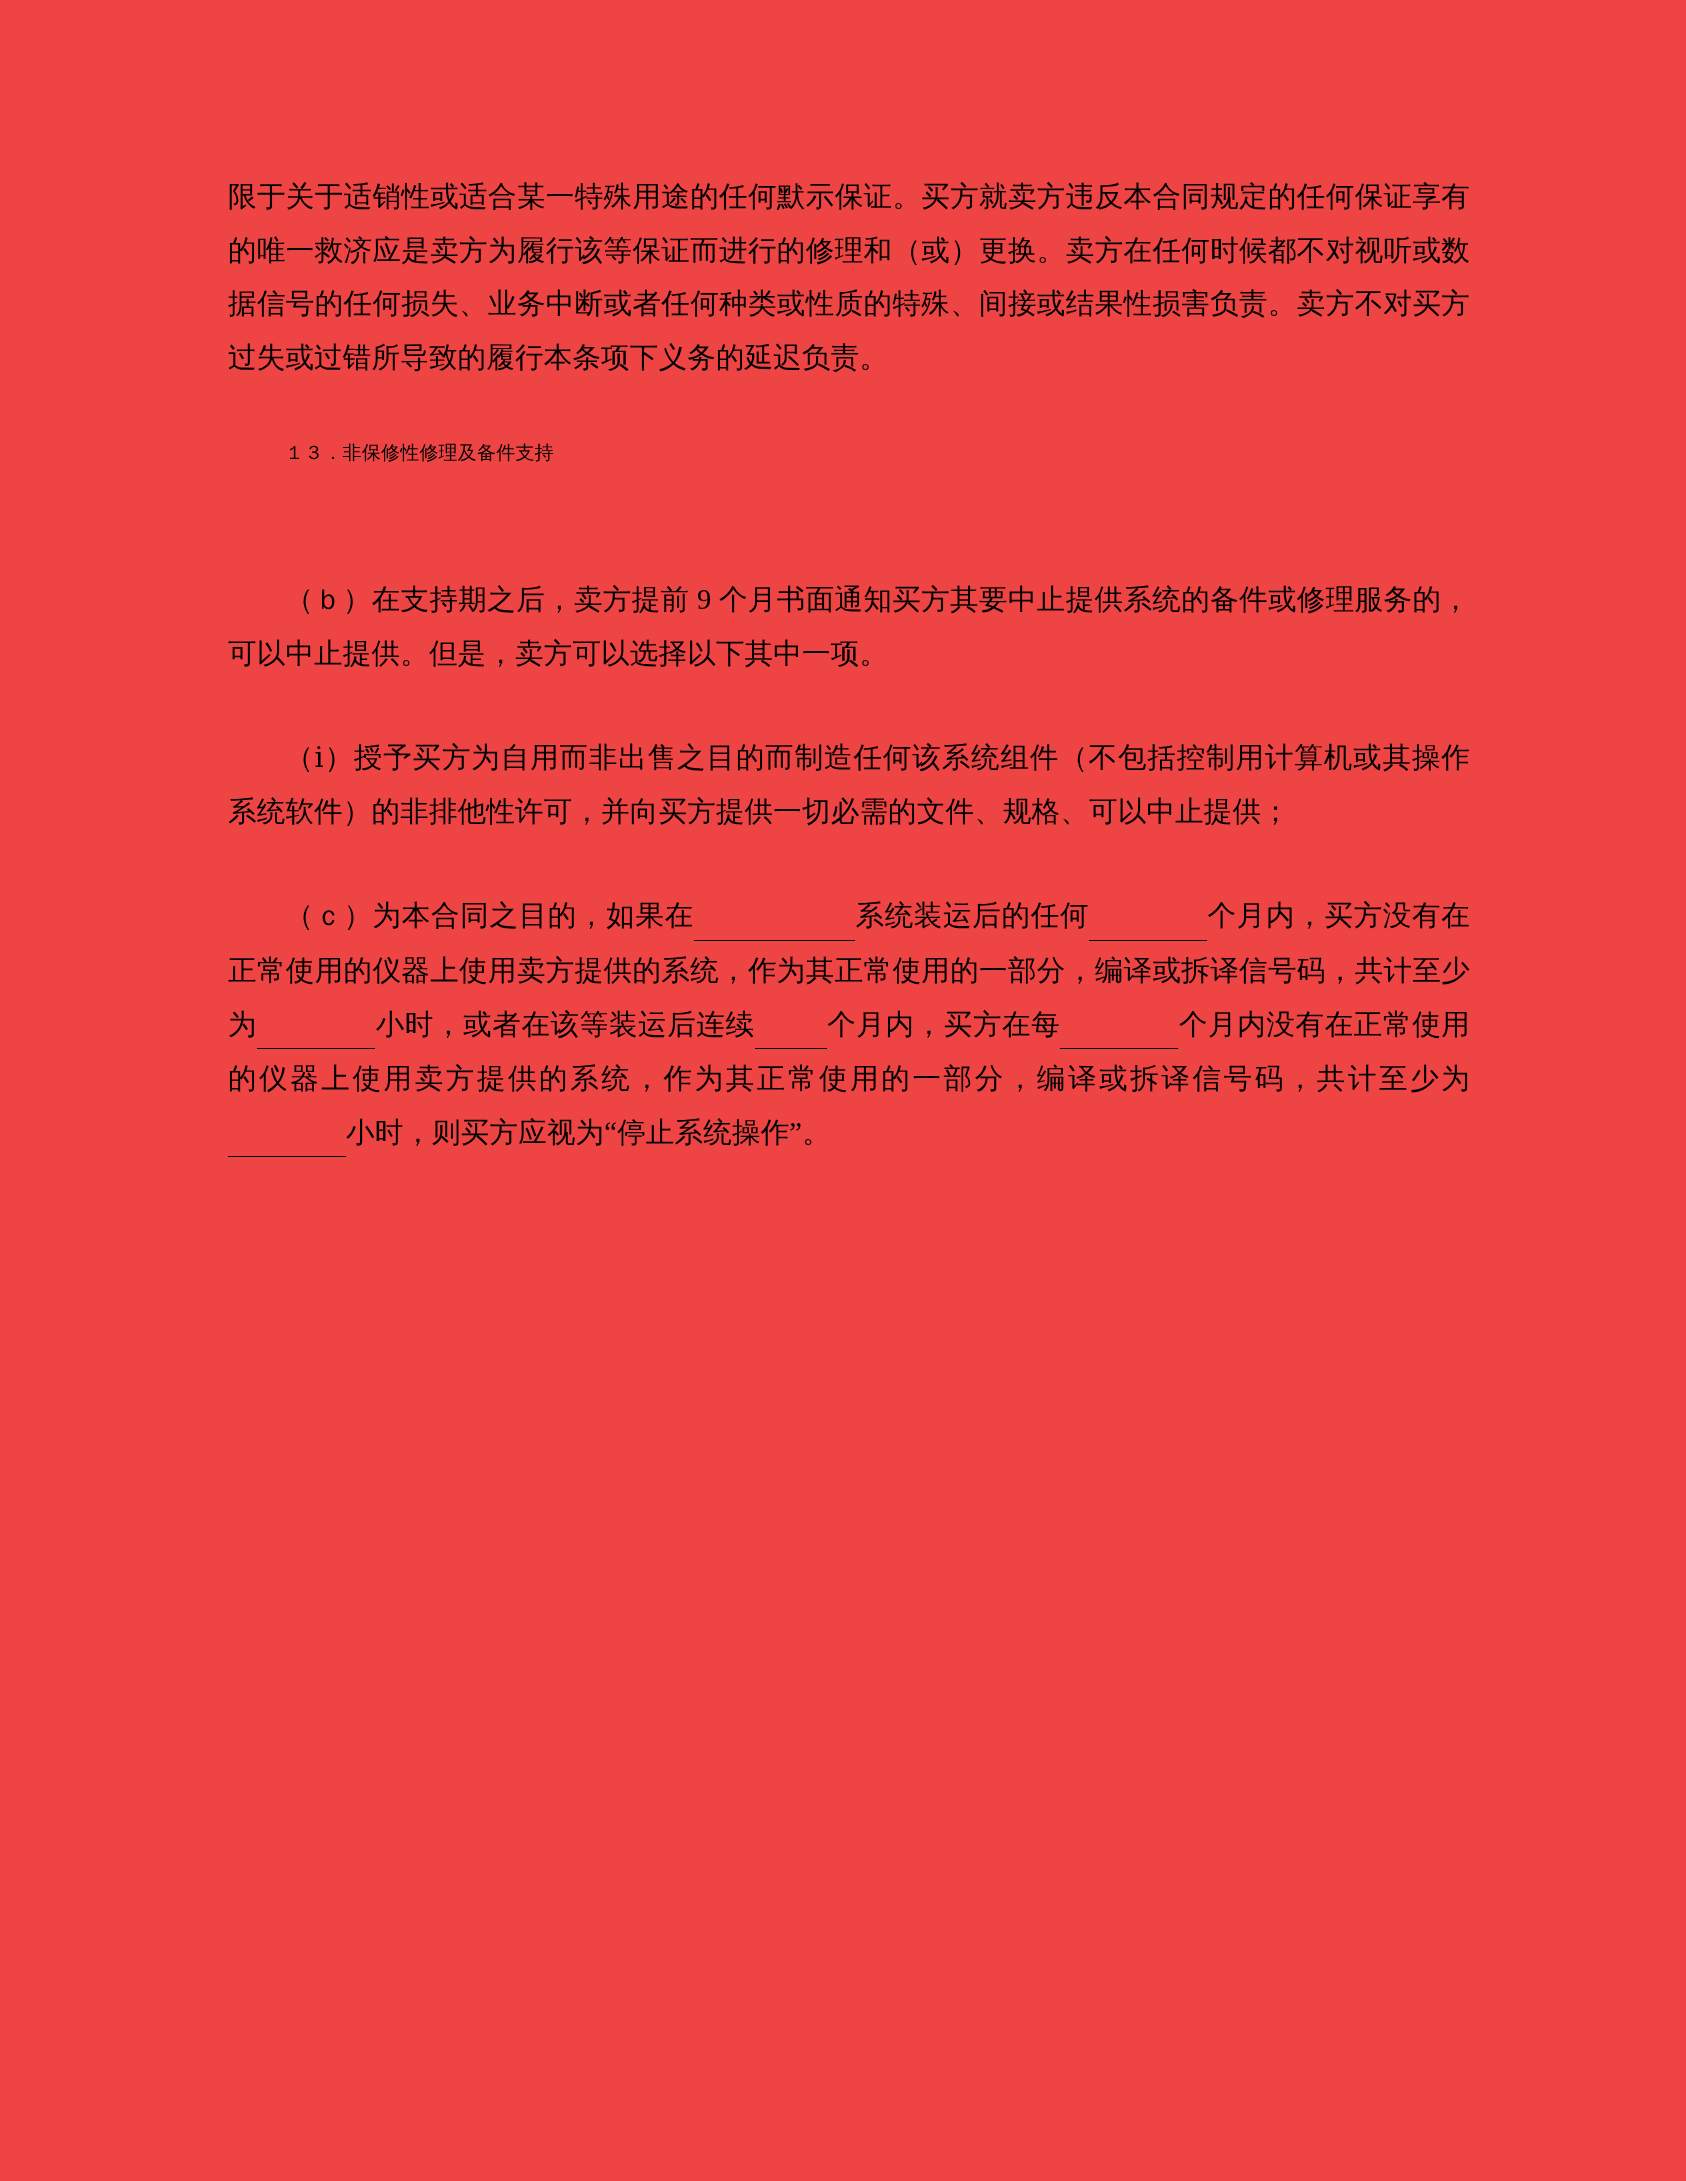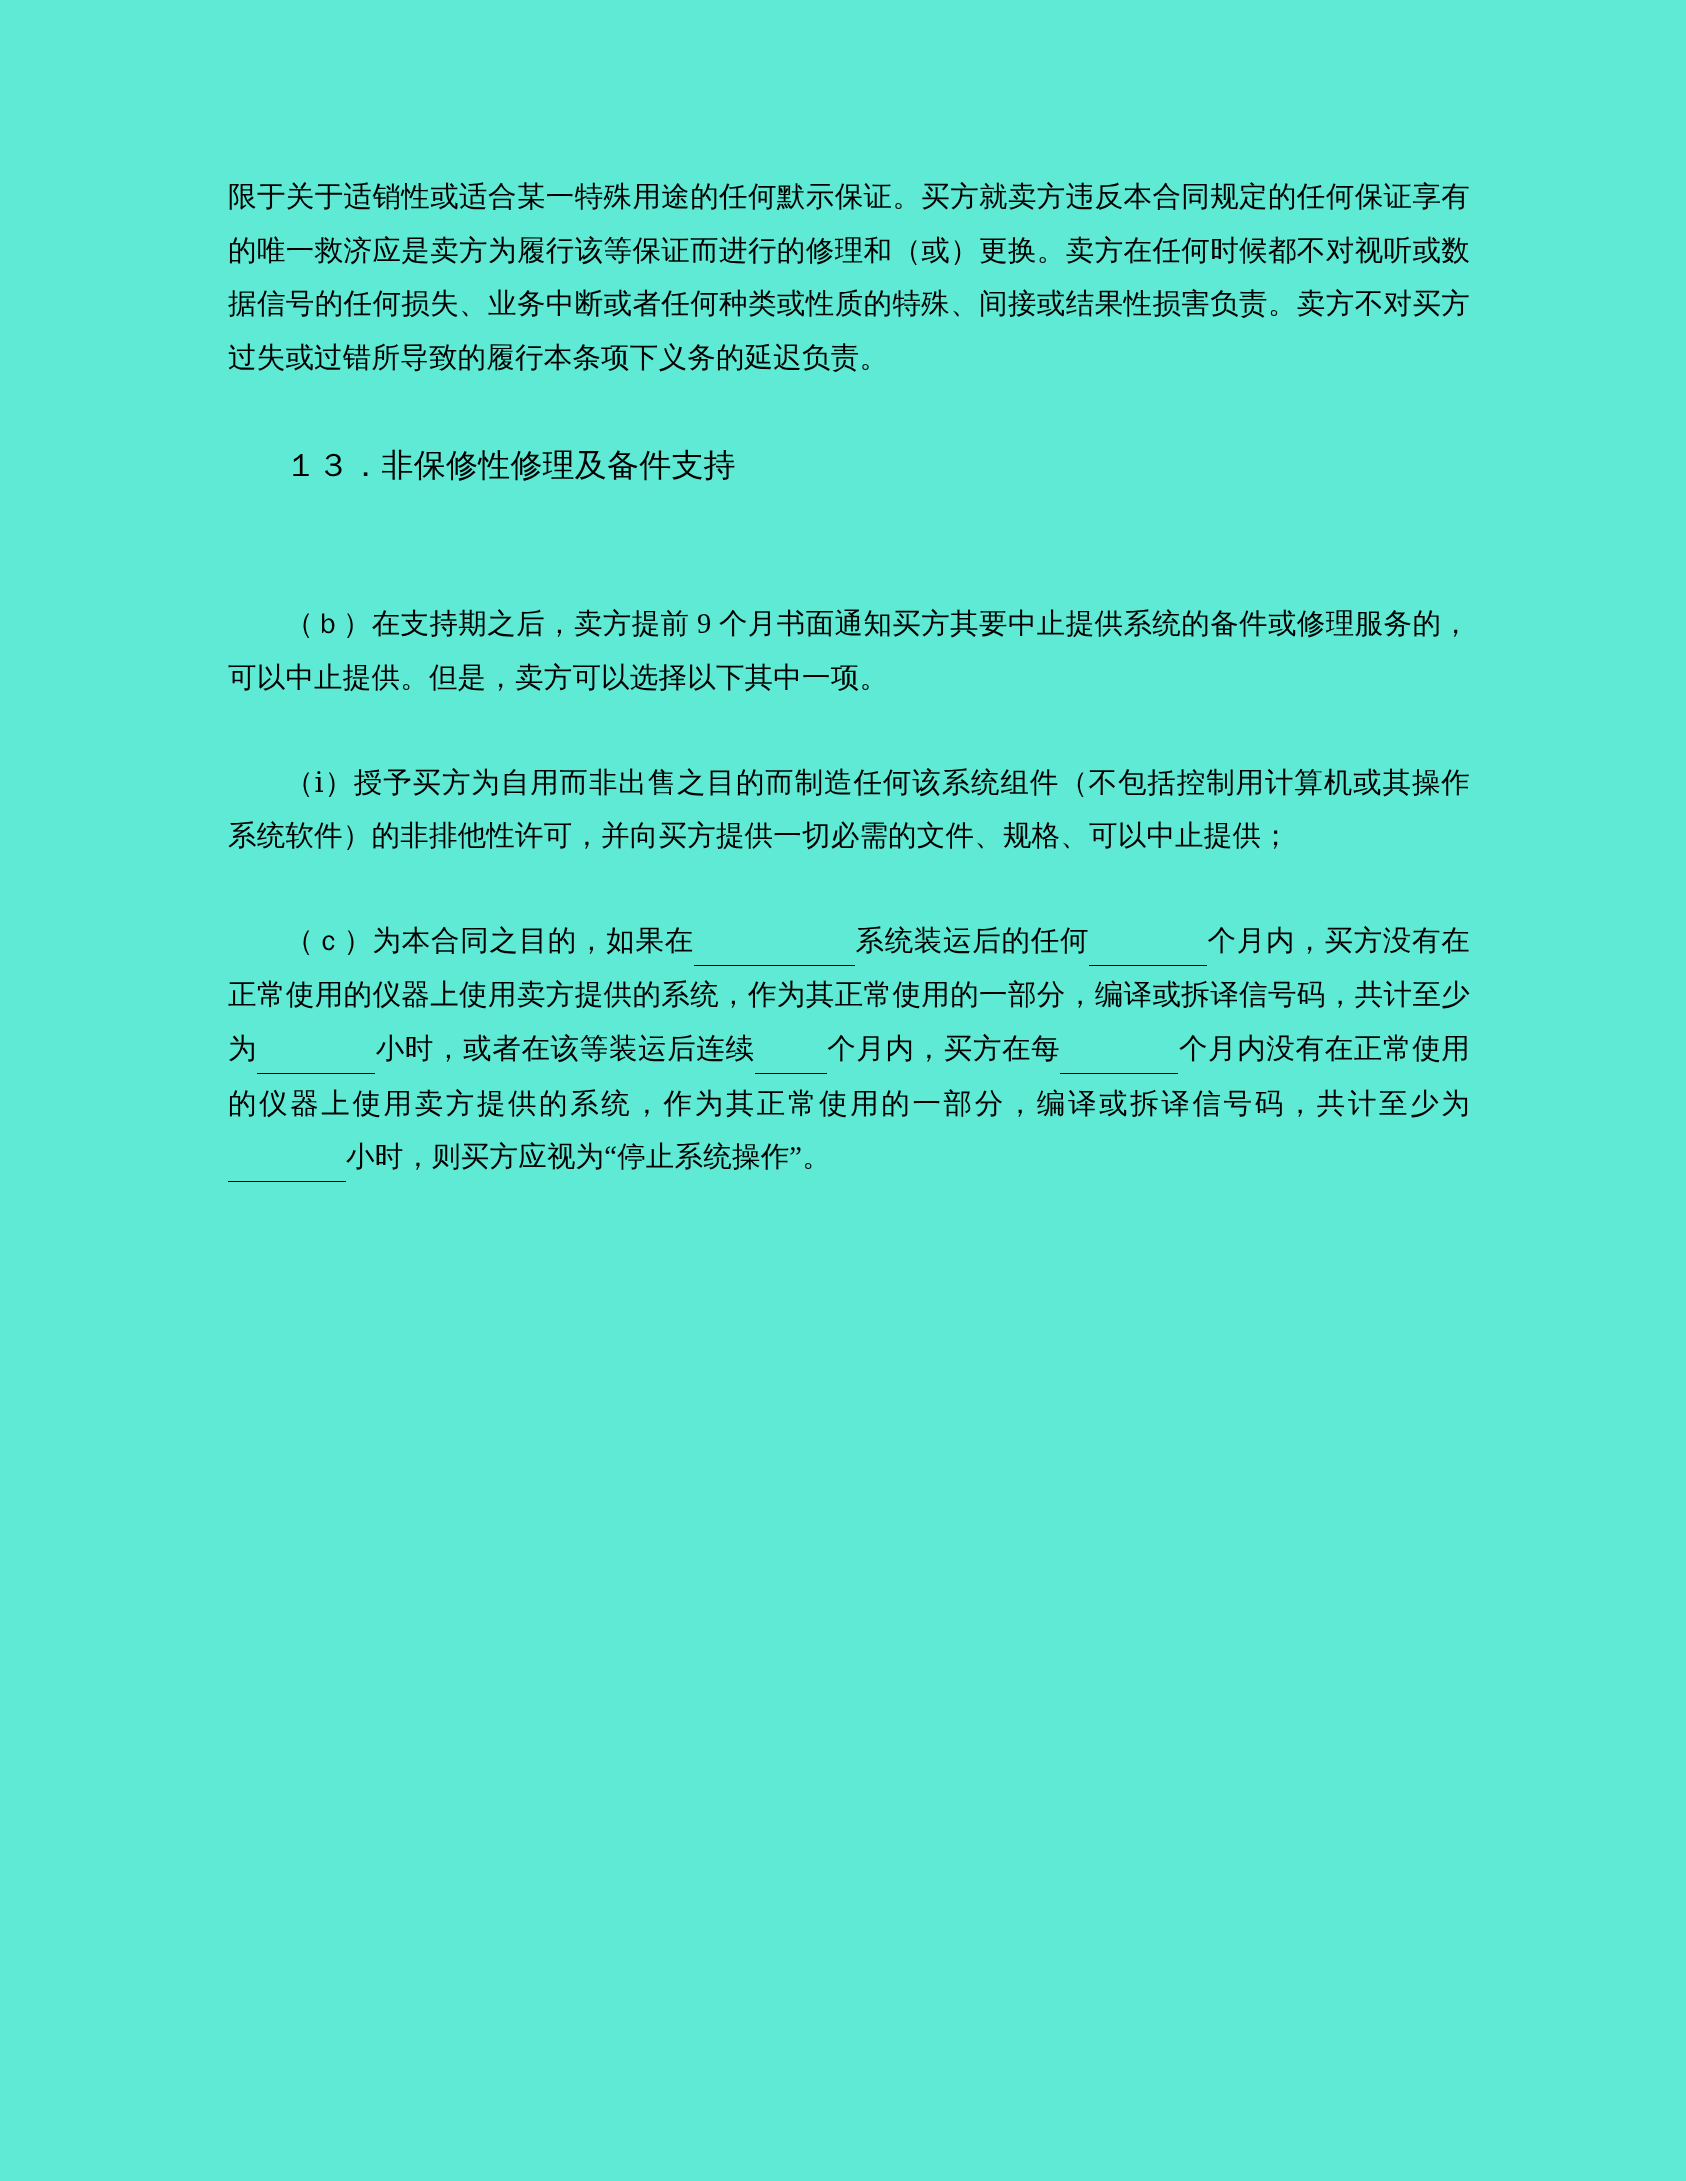--- a/index.html
+++ b/index.html
@@ -3,21 +3,21 @@
 <meta charset="utf-8">
 <style>
   html, body {
     margin: 0;
     padding: 0;
     background: #ffffff;
   }
   .page {
     width: 1686px;
     height: 2182px;
-    background: #5eead4;
+    background: #ef4444;
     position: relative;
     box-sizing: border-box;
     padding: 170px 216px 0 228px;
     font-family: "Liberation Serif", "DejaVu Serif", serif;
     color: #000000;
   }
   .doc-body {
     font-size: 28.5px;
     line-height: 1.88;
     text-align: justify;
@@ -25,21 +25,21 @@
     letter-spacing: 0.2px;
   }
   p.para {
     margin: 0 0 0 0;
   }
   p.indent {
     text-indent: 57px;
   }
   .gap-md { height: 51px; }
   .heading {
-    font-size: 32px;
+    font-size: 19px;
     line-height: 1.88;
     text-indent: 57px;
     margin: 0;
   }
   .blank-line {
     display: inline-block;
     border-bottom: 1.8px solid #000;
     vertical-align: baseline;
     position: relative;
     top: -2.8px;

